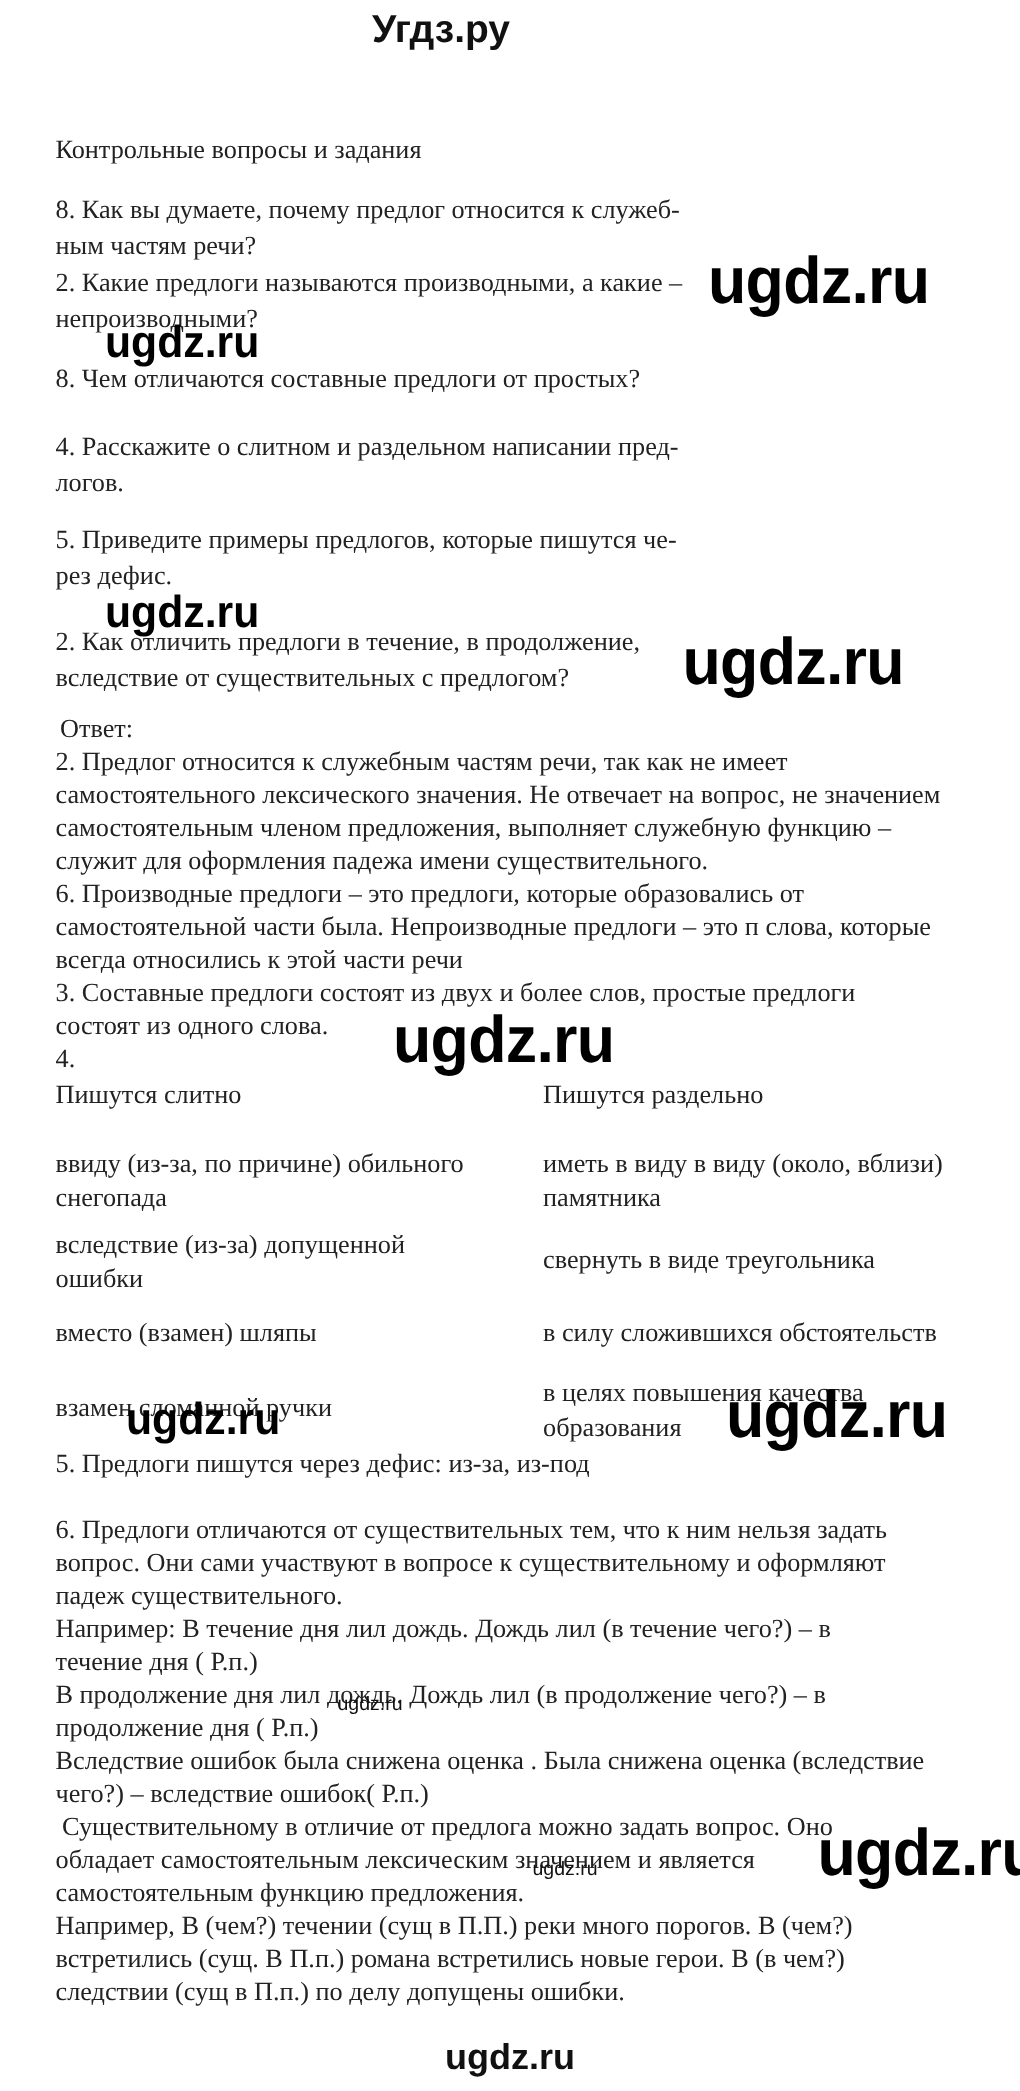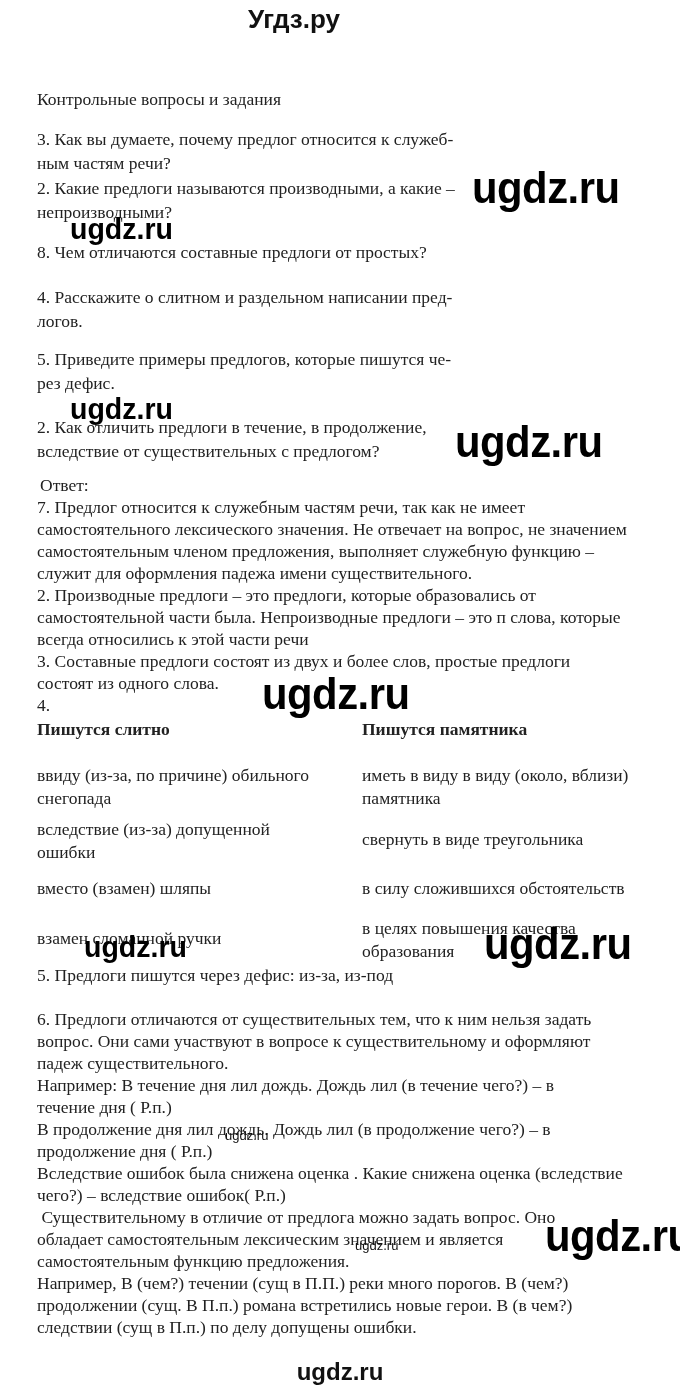--- a/index.html
+++ b/index.html
@@ -7,73 +7,73 @@
   .header {
     position: absolute; top: 4px; left: 0; width: 588px; text-align: center;
     font-family: "Liberation Sans", sans-serif; font-weight: bold; font-size: 26px; color: #111;
   }
   .footer {
     position: absolute; top: 1358px; left: 0; width: 680px; text-align: center;
     font-family: "Liberation Sans", sans-serif; font-weight: bold; font-size: 24px; color: #111;
   }
   .doc { position: absolute; left: 37px; top: 0; width: 630px; font-family: "Liberation Serif", serif; font-size: 17.5px; line-height: 23px; color: #222; }
   .line { position: absolute; left: 0; white-space: nowrap; }
-  .bold { font-weight: bold; }
+  .bold { font-weight: normal; }
   .u { text-decoration-style: dashed; text-decoration-color: #777; }
   .wm {
     position: absolute; font-family: "Liberation Sans", sans-serif; font-weight: bold; color: #000; white-space: nowrap;
     transform: scaleX(0.95); transform-origin: left top;
   }
   .wm-big { font-size: 44px; line-height: 44px; letter-spacing: -0.5px; }
   .wm-mid { font-size: 30px; line-height: 30px; }
   .wm-small { font-family: "Liberation Sans", sans-serif; font-size: 13px; position: absolute; color: #111; }
 </style>
 </head>
 <body>
 
 <div class="header">Угдз.ру</div>
 
 <div class="doc">
   <div class="line" style="top:88px">Контрольные вопросы и задания</div>
 
-  <div class="line" style="top:128px">3. Как вы думаете, почему предлог относится к служеб-</div>
+  <div class="line" style="top:128px">8. Как вы думаете, почему предлог относится к служеб-</div>
   <div class="line" style="top:152px">ным частям речи?</div>
 
   <div class="line" style="top:177px">2. Какие предлоги называются производными, а какие –</div>
   <div class="line" style="top:201px">непроизводными?</div>
 
   <div class="line" style="top:241px">8. Чем отличаются составные предлоги от простых?</div>
 
   <div class="line" style="top:286px">4. Расскажите о слитном и раздельном написании пред-</div>
   <div class="line" style="top:310px">логов.</div>
 
   <div class="line" style="top:348px">5. Приведите примеры предлогов, которые пишутся че-</div>
   <div class="line" style="top:372px">рез дефис.</div>
 
   <div class="line" style="top:416px">2. Как отличить предлоги в течение, в продолжение,</div>
   <div class="line" style="top:440px">вследствие от существительных с предлогом?</div>
 
   <div class="line" style="top:474px; left:3px">Ответ:</div>
 
-  <div class="line" style="top:496px">7. Предлог относится к служебным частям речи, так как не имеет</div>
+  <div class="line" style="top:496px">2. Предлог относится к служебным частям речи, так как не имеет</div>
   <div class="line" style="top:518px">самостоятельного лексического значения. Не отвечает на вопрос, не значением</div>
   <div class="line" style="top:540px">самостоятельным членом предложения, выполняет служебную функцию –</div>
   <div class="line" style="top:562px">служит для оформления падежа имени существительного.</div>
 
-  <div class="line" style="top:584px">2. Производные предлоги – это предлоги, которые образовались от</div>
+  <div class="line" style="top:584px">6. Производные предлоги – это предлоги, которые образовались от</div>
   <div class="line" style="top:606px">самостоятельной части была. Непроизводные предлоги – это п слова, которые</div>
   <div class="line" style="top:628px">всегда относились к этой части речи</div>
 
   <div class="line" style="top:650px">3. Составные предлоги состоят из двух и более слов, простые предлоги</div>
   <div class="line" style="top:672px">состоят из одного слова.</div>
 
   <div class="line" style="top:694px">4.</div>
 
   <div class="line bold" style="top:718px">Пишутся слитно</div>
-  <div class="line bold" style="top:718px; left:325px">Пишутся памятника</div>
+  <div class="line bold" style="top:718px; left:325px">Пишутся раздельно</div>
 
   <div class="line" style="top:764px">ввиду (из-за, по причине) обильного</div>
   <div class="line" style="top:787px">снегопада</div>
   <div class="line" style="top:764px; left:325px">иметь в виду в виду (около, вблизи)</div>
   <div class="line" style="top:787px; left:325px">памятника</div>
 
   <div class="line" style="top:818px">вследствие (из-за) допущенной</div>
   <div class="line" style="top:841px">ошибки</div>
   <div class="line" style="top:828px; left:325px">свернуть в виде треугольника</div>
 
@@ -86,28 +86,28 @@
 
   <div class="line" style="top:964px">5. Предлоги пишутся через дефис: из-за, из-под</div>
 
   <div class="line" style="top:1008px">6. Предлоги отличаются от существительных тем, что к ним нельзя задать</div>
   <div class="line" style="top:1030px">вопрос. Они сами участвуют в вопросе к существительному и оформляют</div>
   <div class="line" style="top:1052px">падеж существительного.</div>
   <div class="line" style="top:1074px">Например: В течение  дня лил дождь. Дождь лил (в течение чего?) – в</div>
   <div class="line" style="top:1096px">течение дня ( Р.п.)</div>
   <div class="line" style="top:1118px">В продолжение  дня лил дождь. Дождь лил (в продолжение чего?) – в</div>
   <div class="line" style="top:1140px">продолжение дня ( Р.п.)</div>
-  <div class="line" style="top:1162px">Вследствие ошибок была снижена оценка . Какие снижена оценка (вследствие</div>
+  <div class="line" style="top:1162px">Вследствие ошибок была снижена оценка . Была снижена оценка (вследствие</div>
   <div class="line" style="top:1184px">чего?) – вследствие ошибок( Р.п.)</div>
   <div class="line" style="top:1206px; white-space:pre"> Существительному в отличие от предлога можно задать вопрос. Оно</div>
   <div class="line" style="top:1228px">обладает самостоятельным лексическим значением и является</div>
   <div class="line" style="top:1250px">самостоятельным функцию предложения.</div>
 
   <div class="line" style="top:1272px; white-space:pre"><span>Например, В (чем?) </span><span class="u">течении </span><span>(сущ в П.П.) реки много порогов. В (чем?)</span></div>
-  <div class="line" style="top:1294px; white-space:pre"><span class="u">продолжении (</span><span>сущ. В П.п.) романа встретились новые герои. В (в чем?)</span></div>
+  <div class="line" style="top:1294px; white-space:pre"><span class="u">встретились (</span><span>сущ. В П.п.) романа встретились новые герои. В (в чем?)</span></div>
   <div class="line" style="top:1316px; white-space:pre"><span class="u">следствии</span><span> (сущ в П.п.) по делу допущены ошибки.</span></div>
 </div>
 
 <div class="wm wm-big" style="left:472px; top:166px">ugdz.ru</div>
 <div class="wm wm-mid" style="left:70px; top:214px">ugdz.ru</div>
 <div class="wm wm-mid" style="left:70px; top:394px">ugdz.ru</div>
 <div class="wm wm-big" style="left:455px; top:420px">ugdz.ru</div>
 <div class="wm wm-big" style="left:262px; top:672px">ugdz.ru</div>
 <div class="wm wm-mid" style="left:84px; top:932px">ugdz.ru</div>
 <div class="wm wm-big" style="left:484px; top:922px">ugdz.ru</div>

